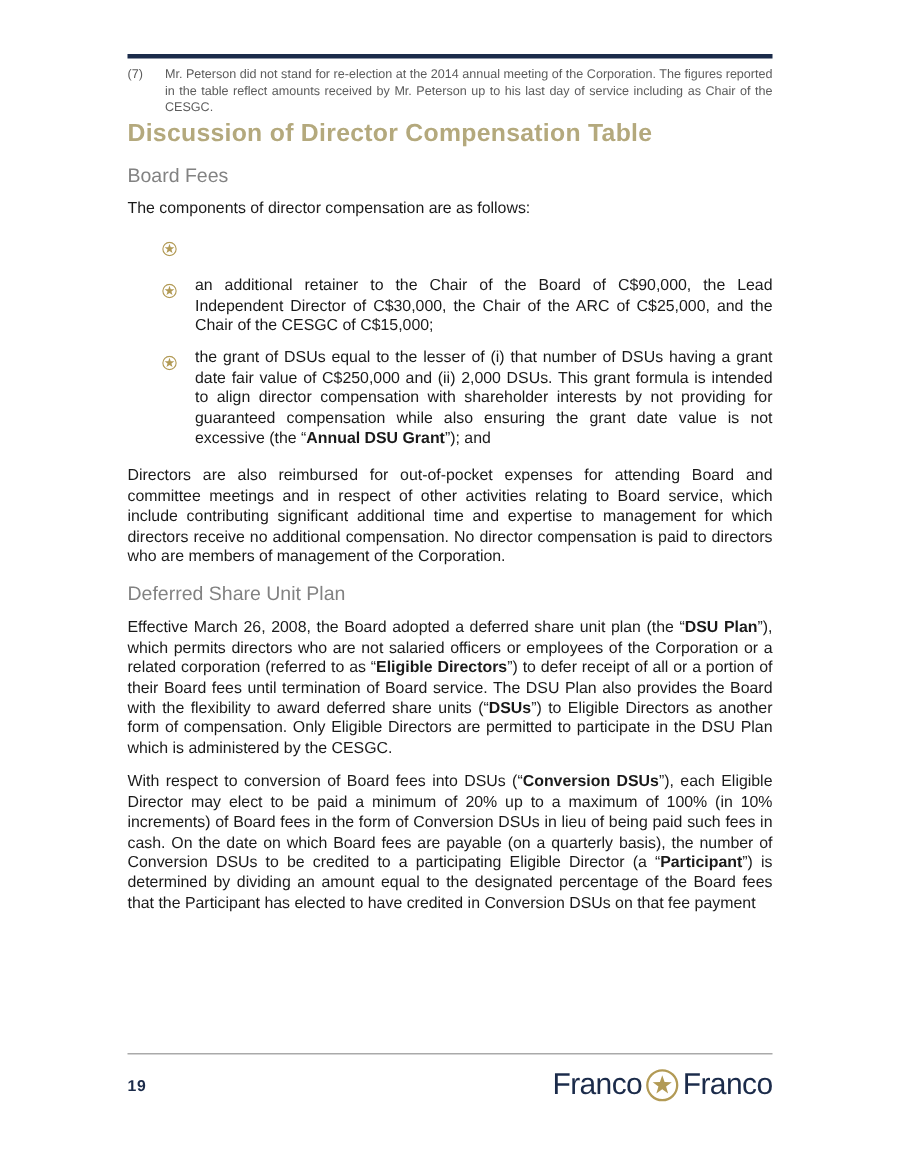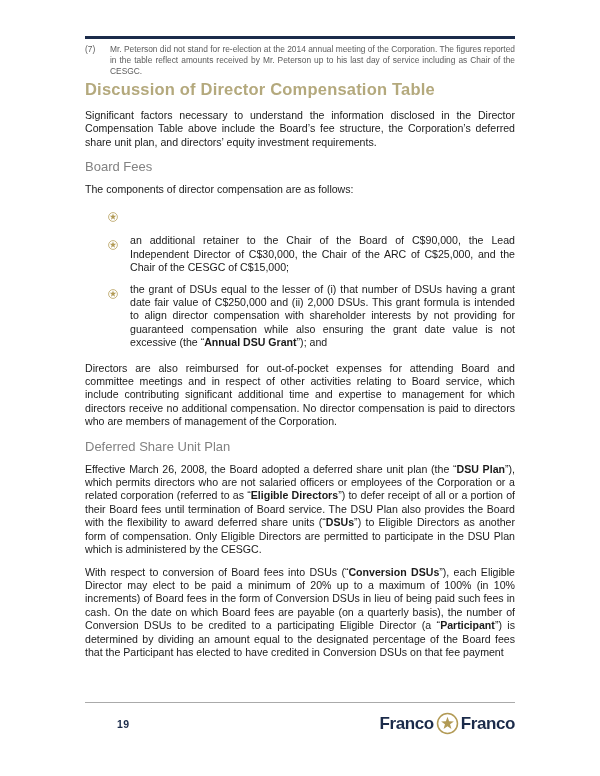--- a/index.html
+++ b/index.html
@@ -86,30 +86,29 @@
   .footer-row {
     display: flex;
     justify-content: space-between;
     align-items: center;
   }
   .page-num {
     font-weight: 700;
     font-size: 10.5px;
     color: var(--navy, #1b2b4a);
     letter-spacing: 0.5px;
-    margin-left: 32px;
   }
   .logo {
     display: flex;
     align-items: center;
     gap: 2px;
   }
   .logo-word {
-    font-weight: 700;
-    font-size: 17px;
+    font-weight: 400;
+    font-size: 20px;
     color: var(--navy, #1b2b4a);
     letter-spacing: -0.4px;
     text-align: right;
   }
   .logo-star { display: block; }
 </style>
 </head>
 <body>
 
 <div class="page">
@@ -117,21 +116,20 @@
 
     <div class="top-rule"></div>
 
     <div class="footnote">
       <span class="fn-marker">(7)</span>
       <span class="fn-text">Mr. Peterson did not stand for re-election at the 2014 annual meeting of the Corporation. The figures reported in the table reflect amounts received by Mr. Peterson up to his last day of service including as Chair of the CESGC.</span>
     </div>
 
     <h1 class="title">Discussion of Director Compensation Table</h1>
 
-    <p class="body-text">Significant factors necessary to understand the information disclosed in the Director Compensation Table above include the Board’s fee structure, the Corporation’s deferred share unit plan, and directors’ equity investment requirements.</p>
 
     <section>
       <h2 class="subheading">Board Fees</h2>
       <p class="body-text">The components of director compensation are as follows:</p>
       <ul class="bullets" id="board-fees-bullets">
           <li>
             <span class="bullet-icon"><svg width="10" height="10" viewBox="0 0 12 12">
                 <circle cx="6" cy="6" r="5.3" fill="none" stroke="#b29a55" stroke-width="0.9"></circle>
                 <polygon points="6,1.8 6.97,4.55 9.9,4.62 7.56,6.39 8.41,9.2 6,7.52 3.59,9.2 4.44,6.39 2.1,4.62 5.03,4.55" fill="#b29a55"></polygon>
               </svg></span>

